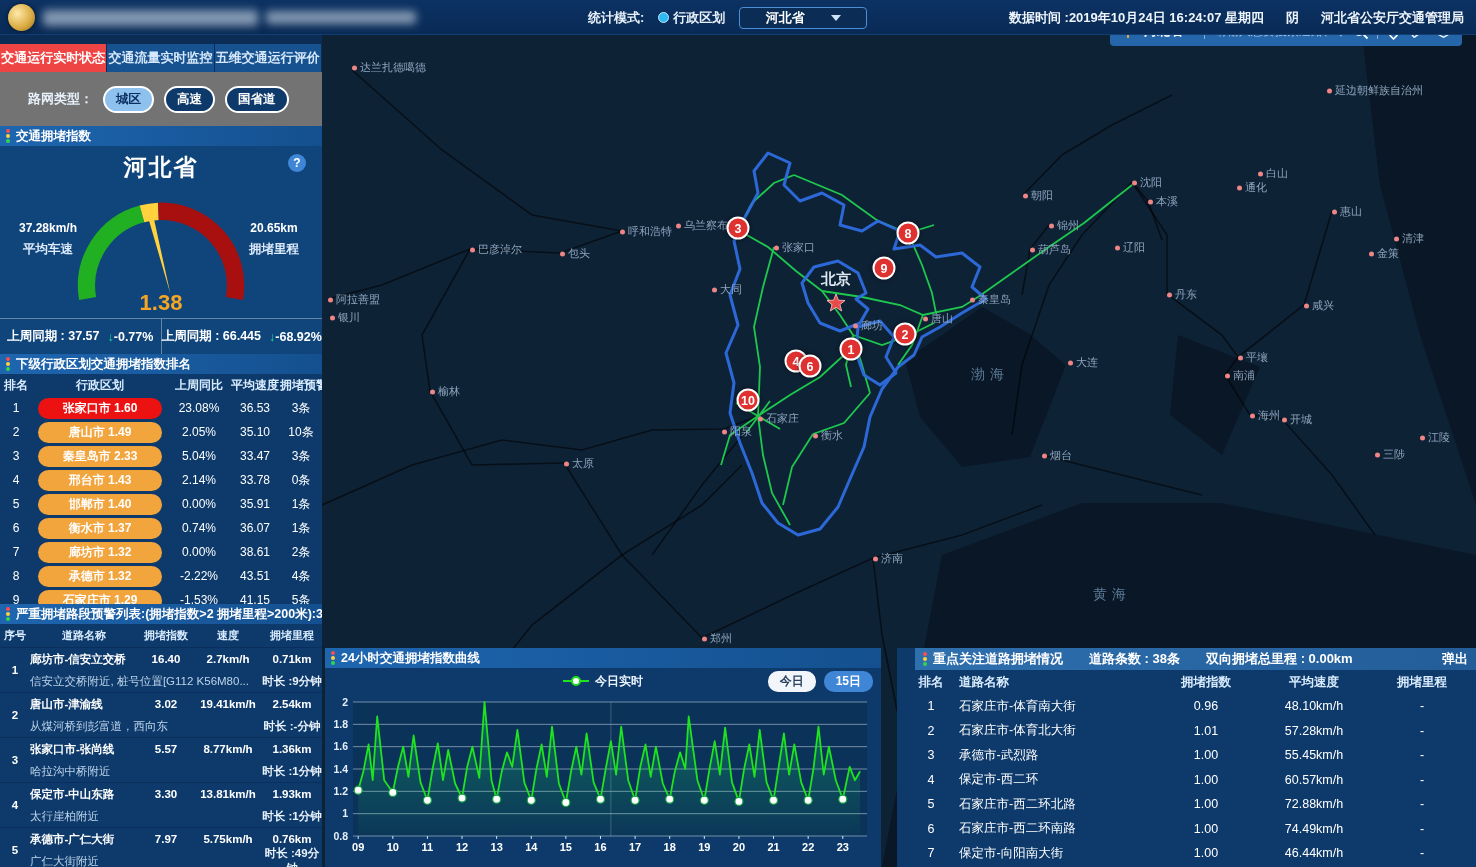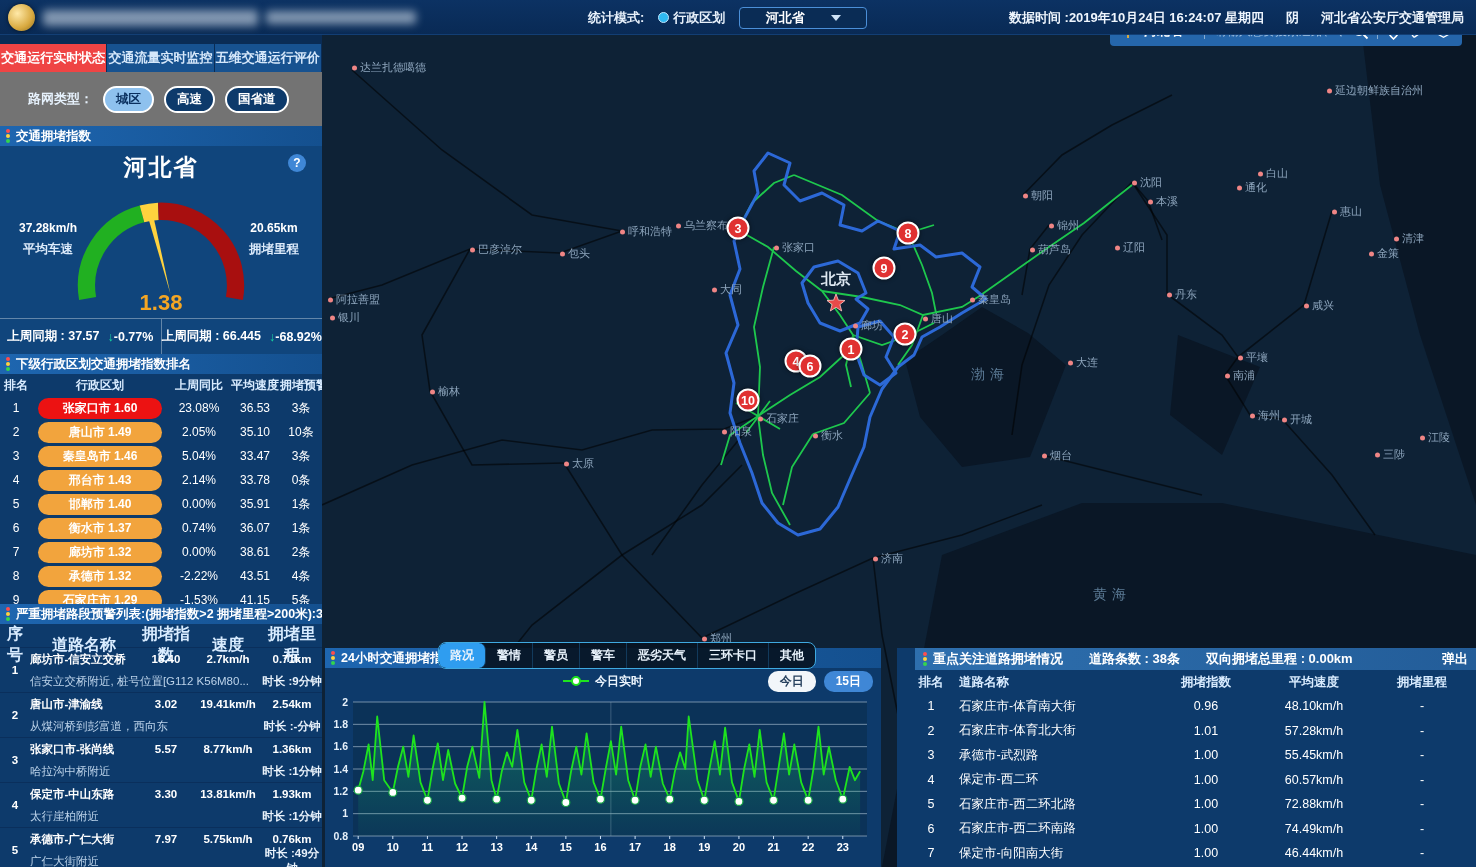--- a/index.html
+++ b/index.html
@@ -44,21 +44,21 @@
   .compare .cell{flex:1;display:flex;align-items:center;justify-content:center;gap:8px;font-size:12.5px;font-weight:bold;color:#fff;}
   .compare .cell:first-child{border-right:1px solid rgba(255,255,255,.35);}
   .d-arrow{color:#17d3a0;font-weight:bold;}
   .rankbox{height:230px;overflow:hidden;flex:0 0 auto;background:#0d3a6b;}
   .rrow{display:grid;grid-template-columns:32px 136px 62px 50px 42px;align-items:center;height:24px;font-size:12px;color:#fff;}
   .rrow.hdr{height:22px;font-size:12px;font-weight:bold;color:#d9ecff;}
   .rrow>div{text-align:center;overflow:hidden;white-space:nowrap;}
   .pill{display:inline-block;width:124px;padding:2px 0;border-radius:11px;font-weight:bold;font-size:12px;color:#fff;text-align:center;cursor:pointer;}
   .pill.red{background:#ec1212;} .pill.orange{background:#f2a43d;}
   .warnbox{flex:1;overflow:hidden;background:#0d3a6b;}
-  .wrow.hdr{display:grid;grid-template-columns:30px 108px 56px 68px 60px;height:24px;align-items:center;font-size:16px;font-weight:bold;color:#d9ecff;text-align:center;}
+  .wrow.hdr{display:grid;grid-template-columns:30px 108px 56px 68px 60px;height:24px;align-items:center;font-size:11px;font-weight:bold;color:#d9ecff;text-align:center;}
   .wrow{border-bottom:1px solid #0a2f5c;}
   .wbody .wrow{display:grid;grid-template-columns:30px 108px 56px 68px 60px;grid-auto-rows:22px;align-items:center;font-size:11.5px;color:#fff;font-weight:bold;}
   .wbody .wno{grid-row:1/3;text-align:center;}
   .wbody .wroad{white-space:nowrap;overflow:hidden;}
   .wbody .widx,.wbody .wspd,.wbody .wmil{text-align:center;}
   .wbody .wdet{grid-column:2/5;color:#bcd3ea;font-weight:normal;white-space:nowrap;overflow:hidden;text-overflow:ellipsis;}
   .wbody .wdur{grid-column:5;text-align:center;color:#e9f2fb;}
 
   
   .map{position:absolute;left:322px;top:35px;width:1154px;height:832px;background:#0e2236;overflow:hidden;cursor:grab;}
@@ -256,29 +256,20 @@
     </span>
     <span class="sb-ico">
       <svg width="17" height="16" viewBox="0 0 17 16">
           <path d="M8.5,1 L16,5 L8.5,9 L1,5 Z" fill="none" stroke="#fff" stroke-width="1.4"></path>
           <path d="M2.5,8 L8.5,11.3 L14.5,8" fill="none" stroke="#fff" stroke-width="1.4"></path>
           <path d="M2.5,11 L8.5,14.3 L14.5,11" fill="none" stroke="#fff" stroke-width="1.4"></path>
         </svg>
     </span>
   </div>
 
-  <div class="layerbar" id="layerbar">
-      <span class="layerbtn active">路况</span>
-      <span class="layerbtn">警情</span>
-      <span class="layerbtn">警员</span>
-      <span class="layerbtn">警车</span>
-      <span class="layerbtn">恶劣天气</span>
-      <span class="layerbtn">三环卡口</span>
-      <span class="layerbtn">其他</span>
-    </div>
 
   <div class="topbar">
     <div class="tb-left">
       <div class="logo"></div>
       <div class="blur-block" style="width:215px"></div>
       <div class="blur-block" style="width:150px;height:13px"></div>
     </div>
     <div class="tb-center">
       <span>统计模式:</span>
       <span class="radio">
@@ -378,21 +369,21 @@
         </div>
         <div class="rrow">
           <div>2</div>
           <div><span class="pill orange">唐山市 1.49</span></div>
           <div>2.05%</div>
           <div>35.10</div>
           <div>10条</div>
         </div>
         <div class="rrow">
           <div>3</div>
-          <div><span class="pill orange">秦皇岛市 1.46</span></div>
+          <div><span class="pill orange">秦皇岛市 2.33</span></div>
           <div>5.04%</div>
           <div>33.47</div>
           <div>3条</div>
         </div>
         <div class="rrow">
           <div>4</div>
           <div><span class="pill orange">邢台市 1.43</span></div>
           <div>2.14%</div>
           <div>33.78</div>
           <div>0条</div>

